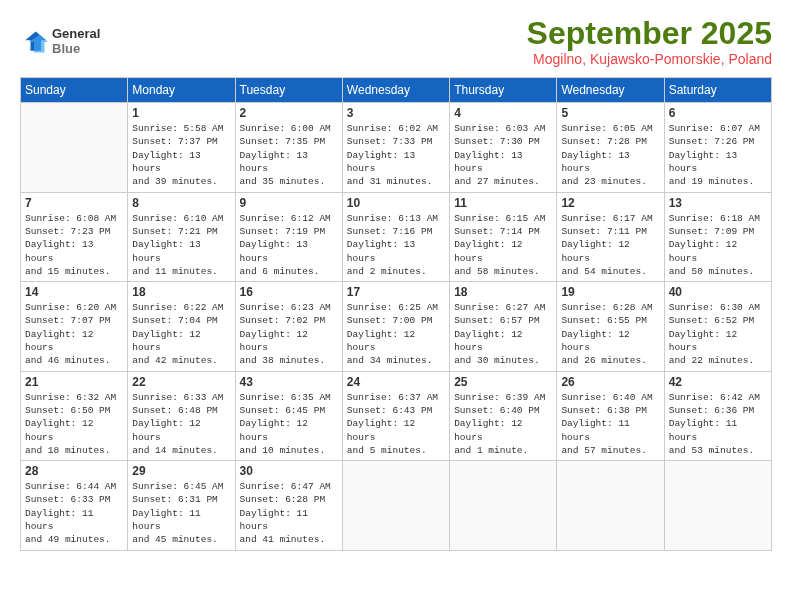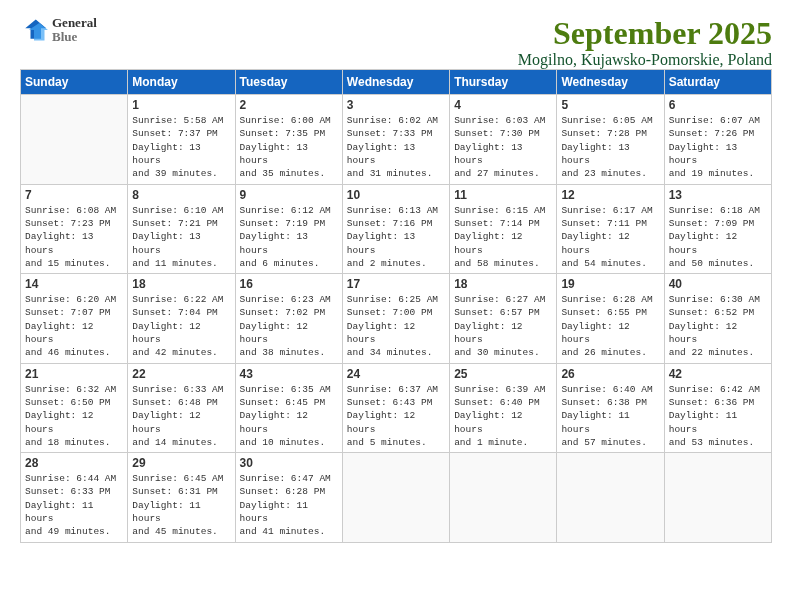--- a/index.html
+++ b/index.html
@@ -12,23 +12,22 @@
     }
     .page {
       width: 792px;
       height: 612px;
       padding: 16px 20px;
       background: #fff;
     }
     .header {
       display: flex;
       justify-content: space-between;
-      align-items: flex-start;
-      margin-bottom: 0;
-      font-family: Liberation Serif, serif;
+      align-items: center;
+      margin-bottom: 10px;
     }
     .logo {
       display: flex;
       align-items: center;
       gap: 4px;
     }
     .logo-text {
       display: flex;
       flex-direction: column;
       font-size: 13px;
@@ -44,33 +43,33 @@
     .title-block {
       text-align: right;
     }
     .month-title {
       font-size: 32px;
       font-weight: bold;
       color: #4d7c0f;
       line-height: 1.1;
     }
     .location {
-      font-size: 16px;
-      color: #14532d;
+      font-size: 14px;
+      color: #ef4444;
     }
     .calendar {
       width: 100%;
       border-collapse: collapse;
       table-layout: fixed;
     }
     .calendar th {
       background: #1565C0;
       color: #fff;
       font-size: 12px;
-      font-weight: bold;
+      font-weight: normal;
       padding: 5px 4px;
       text-align: left;
       border: 1px solid #ccc;
     }
     .calendar td {
       border: 1px solid #ccc;
       vertical-align: top;
       padding: 3px 4px;
       height: 82px;
       font-size: 10px;

